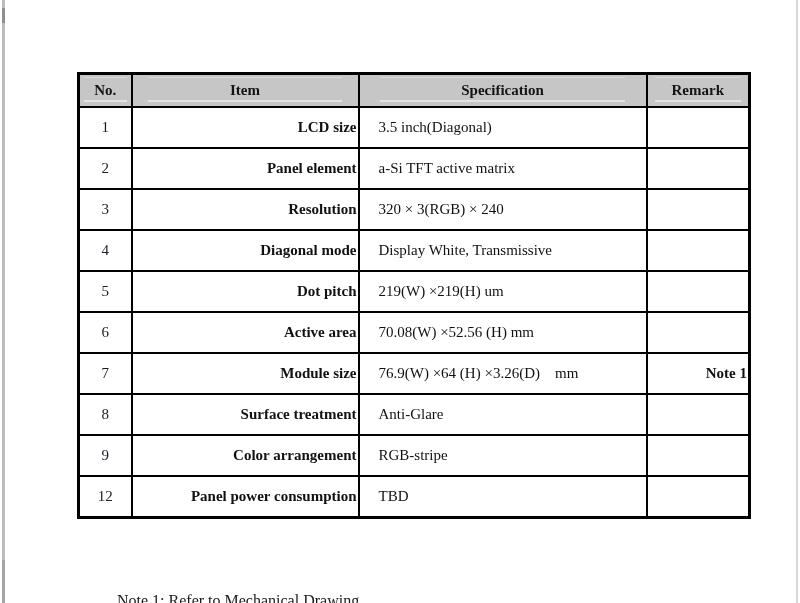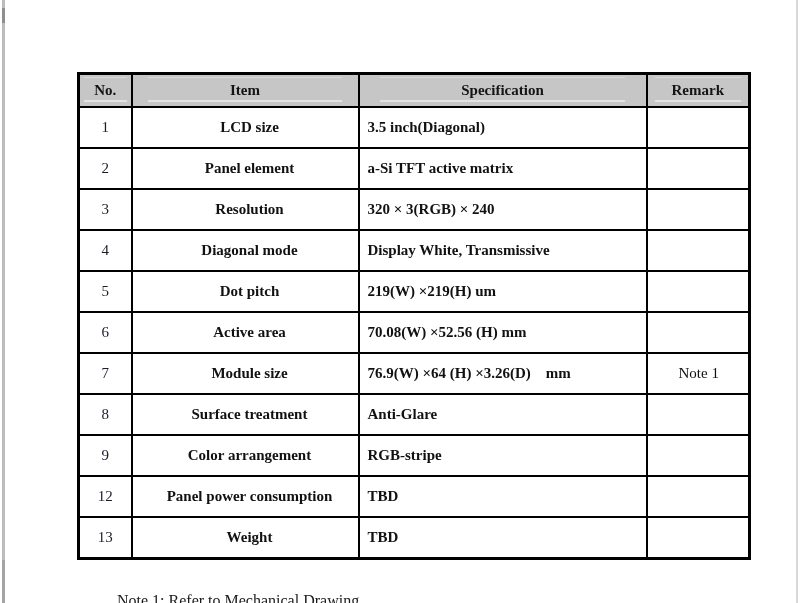--- a/index.html
+++ b/index.html
@@ -88,32 +88,32 @@
     height: 37px;
     background: #ffffff;
   }
   td.cell-no {
     text-align: center;
     font-weight: normal;
     color: #1c1c2a;
   }
   td.cell-item {
     font-weight: bold;
-    text-align: center;
+    text-align: right;
     padding-left: 10px;
   }
   td.cell-spec {
+    font-weight: normal;
+    text-align: left;
+    padding-left: 19px;
+    white-space: pre-wrap;
+  }
+  td.cell-remark {
     font-weight: bold;
-    text-align: left;
-    padding-left: 8px;
-    white-space: pre-wrap;
-  }
-  td.cell-remark {
-    font-weight: normal;
-    text-align: center;
+    text-align: right;
     padding-left: 3px;
   }
 
   
   .footnote {
     position: absolute;
     left: 117px;
     top: 592px;
     font-size: 16px;
     font-weight: normal;
@@ -199,22 +199,16 @@
         <td class="cell-item">Color arrangement</td>
         <td class="cell-spec">RGB-stripe</td>
         <td class="cell-remark"></td>
       </tr>
       <tr>
         <td class="cell-no">12</td>
         <td class="cell-item">Panel power consumption</td>
         <td class="cell-spec">TBD</td>
         <td class="cell-remark"></td>
       </tr>
-      <tr>
-        <td class="cell-no">13</td>
-        <td class="cell-item">Weight</td>
-        <td class="cell-spec">TBD</td>
-        <td class="cell-remark"></td>
-      </tr>
     </tbody>
 </table>
 
 <div class="footnote">Note 1: Refer to Mechanical Drawing</div>
 
 </body></html>

